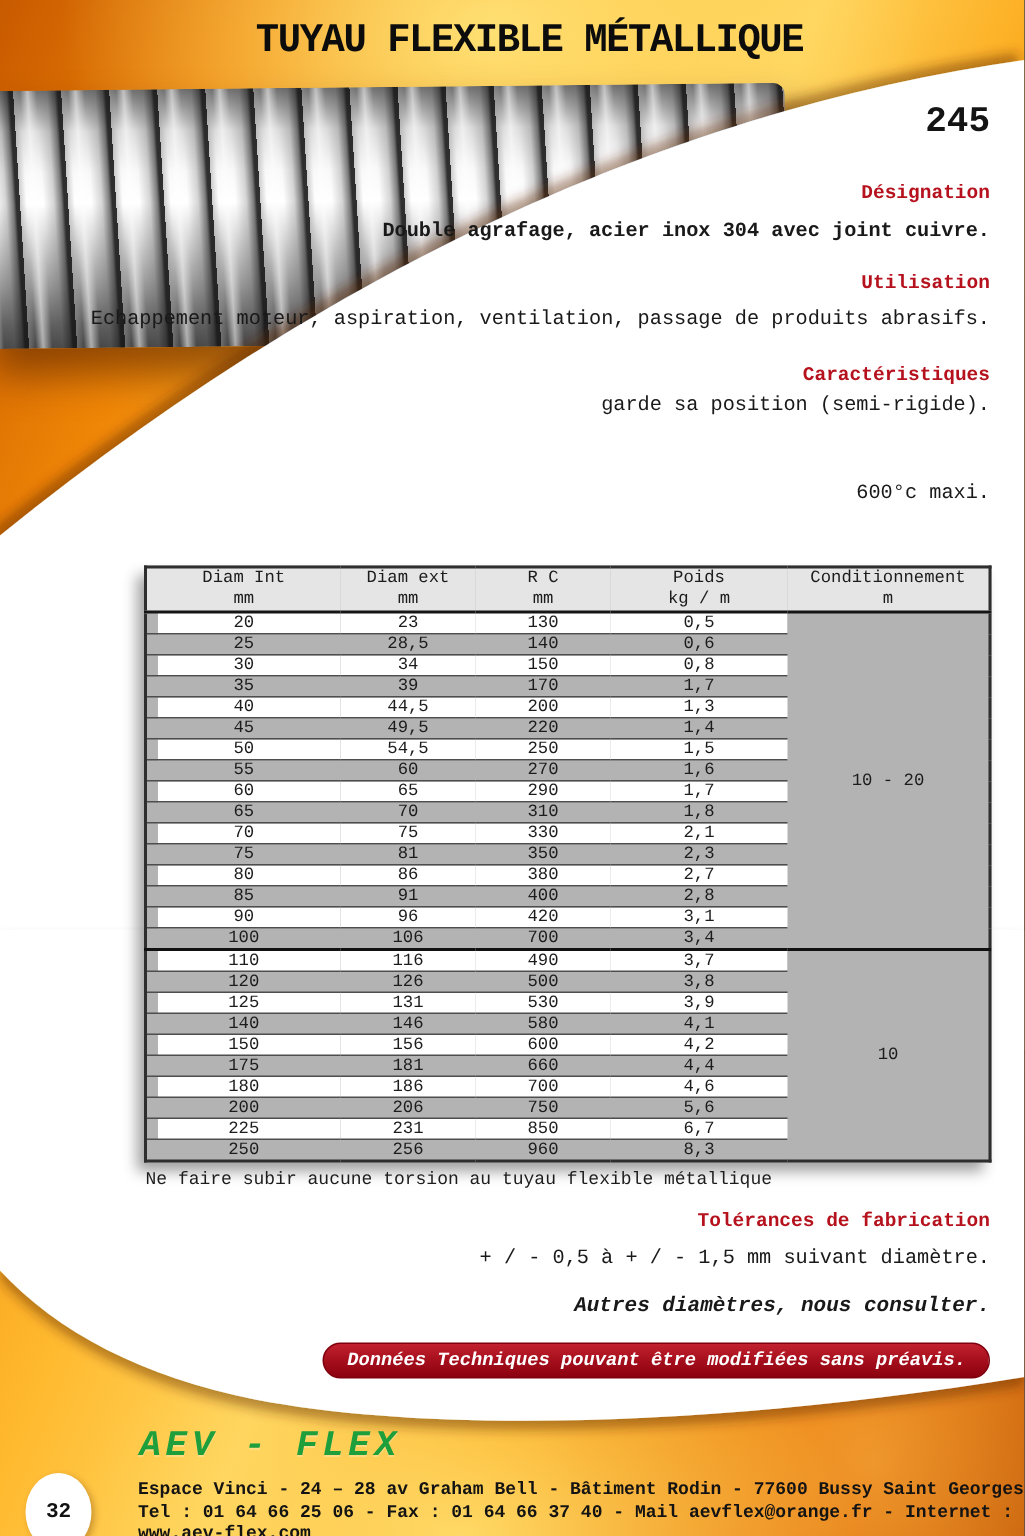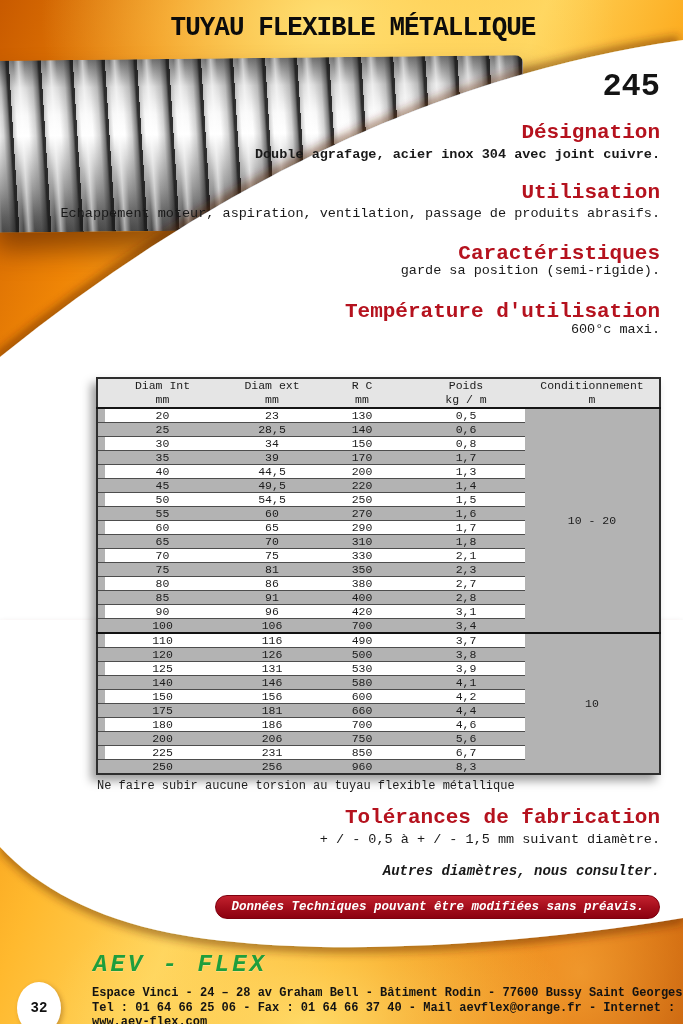--- a/index.html
+++ b/index.html
@@ -26,22 +26,22 @@
       linear-gradient(180deg,#6f6f6f 0%,#d9d9d9 16%,#f8f8f8 32%,#ffffff 44%,#d4d4d4 58%,#9c9c9c 75%,#606060 91%,#474747 100%);
     box-shadow:10px 18px 26px rgba(75,28,0,.55);
   }
   
   #sweeps{left:0;top:0;z-index:2;}
   
   .z{z-index:3;}
   #title{left:0;right:0;top:13px;text-align:center;padding-left:24px;
     font-size:27px;font-weight:bold;letter-spacing:-1px;color:#0c0c0c;
     transform:scaleX(.96);transform-origin:50% 50%;}
-  #prodnum{right:23px;top:68px;font-size:32px;font-weight:bold;letter-spacing:0;color:#141414;}
-  .sec-h{right:23px;text-align:right;font-size:21px;font-weight:bold;color:#b5121e;}
+  #prodnum{right:23px;top:68px;font-size:24px;font-weight:bold;letter-spacing:0;color:#141414;}
+  .sec-h{right:23px;text-align:right;font-size:13px;font-weight:bold;color:#b5121e;}
   .sec-b{right:23px;left:40px;text-align:right;font-size:13.5px;color:#191919;}
   #designation-h{top:121px;} #designation-b{top:147px;font-weight:bold;}
   #utilisation-h{top:181px;text-align:center;} #utilisation-b{top:206px;}
   #caracteristiques-h{top:242px;} #caracteristiques-b{top:263px;}
   #temperature-h{top:300px;} #temperature-b{top:322px;text-align:right;}
   
   #spec-table{
     left:96px;top:377px;width:563px;border-collapse:collapse;table-layout:fixed;
     background:#b3b3b3;border:2px solid #2e2e2e;
     box-shadow:-5px 6px 9px rgba(0,0,0,.38);
@@ -101,21 +101,20 @@
 
   <div id="designation-h" class="abs z sec-h">Désignation</div>
   <div id="designation-b" class="abs z sec-b">Double agrafage, acier inox 304 avec joint cuivre.</div>
 
   <div id="utilisation-h" class="abs z sec-h">Utilisation</div>
   <div id="utilisation-b" class="abs z sec-b">Echappement moteur, aspiration, ventilation, passage de produits abrasifs.</div>
 
   <div id="caracteristiques-h" class="abs z sec-h">Caractéristiques</div>
   <div id="caracteristiques-b" class="abs z sec-b">garde sa position (semi-rigide).</div>
 
-  <div id="temperature-h" class="abs z sec-h">Température d'utilisation</div>
   <div id="temperature-b" class="abs z sec-b">600°c maxi.</div>
 
   <table id="spec-table" class="abs z">
     <colgroup>
       <col style="width:130px">
         <col style="width:90px">
         <col style="width:90px">
       <col style="width:118px">
         <col style="width:135px">
     </colgroup>

